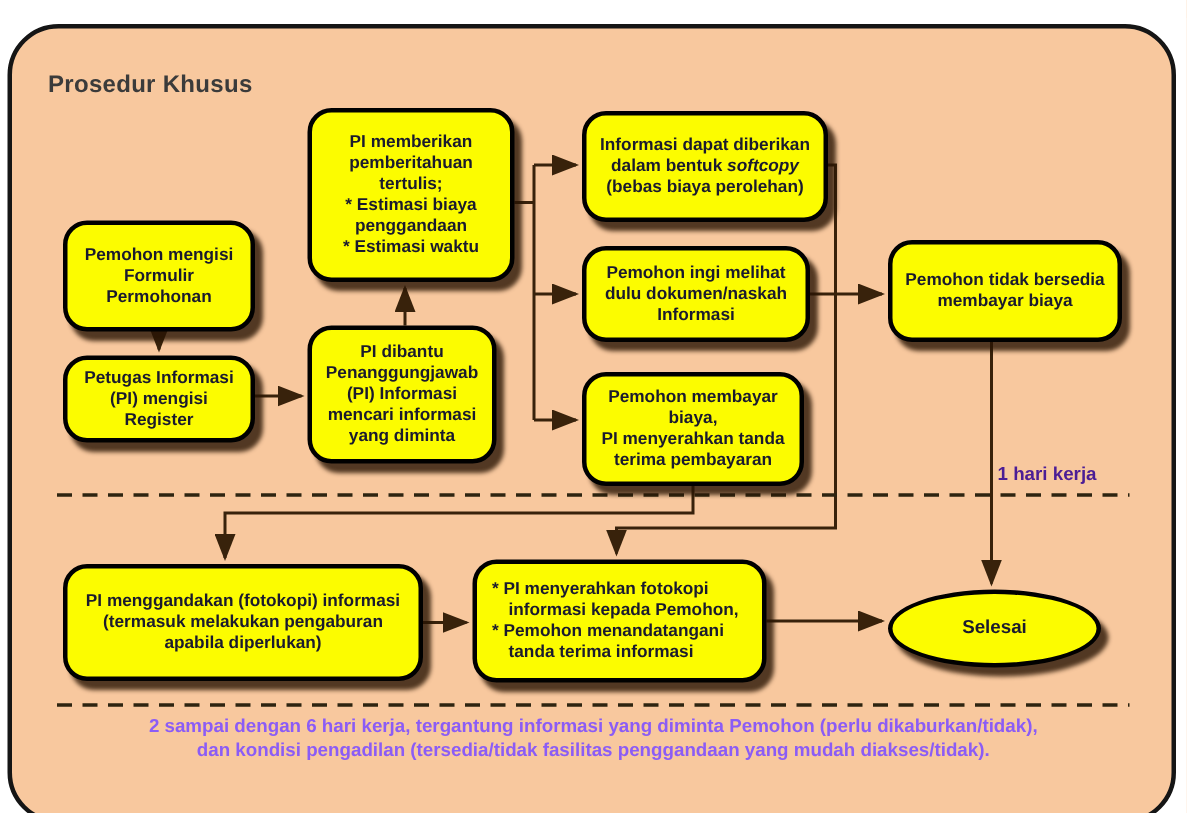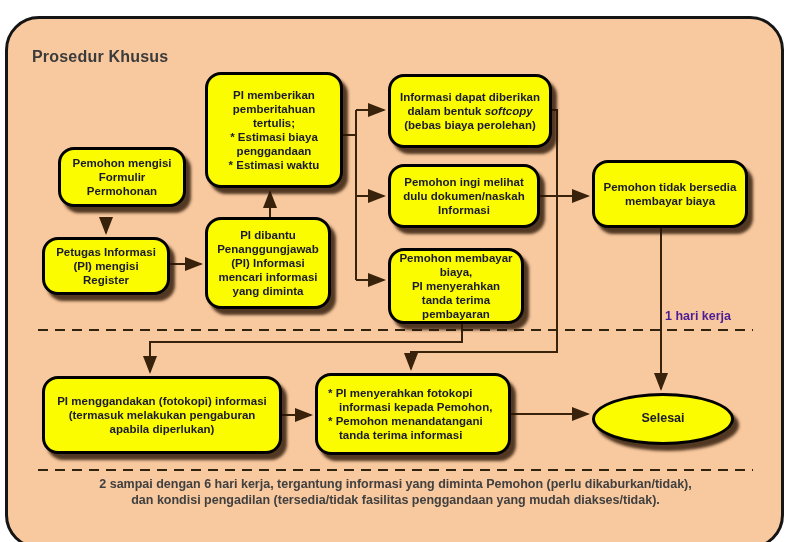--- a/index.html
+++ b/index.html
@@ -17,44 +17,44 @@
     font-size:16px;font-weight:bold;color:#3b3b3b;letter-spacing:.2px;
   }
   .node{
     position:absolute;background:#FCFC00;border:3px solid #000;
     border-radius:16px;box-shadow:5px 6px 3px rgba(40,20,4,0.8);
     color:#1a1a2e;font-weight:bold;font-size:11.5px;line-height:1.22;
     display:flex;align-items:center;justify-content:center;text-align:center;
     box-sizing:border-box;padding:4px 6px;
   }
   .node .node-text{width:100%;}
-  .n1{left:58px;top:135px;width:128px;height:60px;}
+  .n1{left:42px;top:135px;width:128px;height:74px;}
   .n2{left:42px;top:225px;width:128px;height:58px;}
   .n3{left:205px;top:60px;width:138px;height:116px;}
   .n4{left:205px;top:205px;width:126px;height:92px;}
   .n5{left:388px;top:62px;width:164px;height:74px;padding:4px 3px;}
   .n6{left:388px;top:152px;width:152px;height:64px;}
-  .n7{left:388px;top:236px;width:136px;height:76px;}
+  .n7{left:388px;top:236px;width:148px;height:76px;}
   .n8{left:592px;top:148px;width:156px;height:68px;}
   .n9{left:42px;top:364px;width:240px;height:78px;}
   .n10{left:315px;top:361px;width:196px;height:82px;text-align:left;padding:4px 10px;}
   .terminator{
     left:592px;top:381px;width:142px;height:52px;border-radius:50%;
     font-size:12.5px;
   }
   .bullet-line{padding-left:11px;text-indent:-11px;}
   .italic{font-style:italic;}
   .connector-layer{position:absolute;left:0;top:0;pointer-events:none;}
   .stage-label{
     position:absolute;left:665px;top:297px;
     font-size:12.5px;font-weight:bold;color:#4c1d95;
   }
   .footnote{
     position:absolute;left:0px;top:464px;width:791px;text-align:center;
-    font-size:12.5px;font-weight:bold;color:#404040;line-height:16px;
+    font-size:12.5px;font-weight:bold;color:#8b5cf6;line-height:16px;
   }
 </style>
 </head>
 <body>
 
 <div class="canvas">
   <div class="frame"></div>
 
   <div class="title">Prosedur Khusus</div>
 

